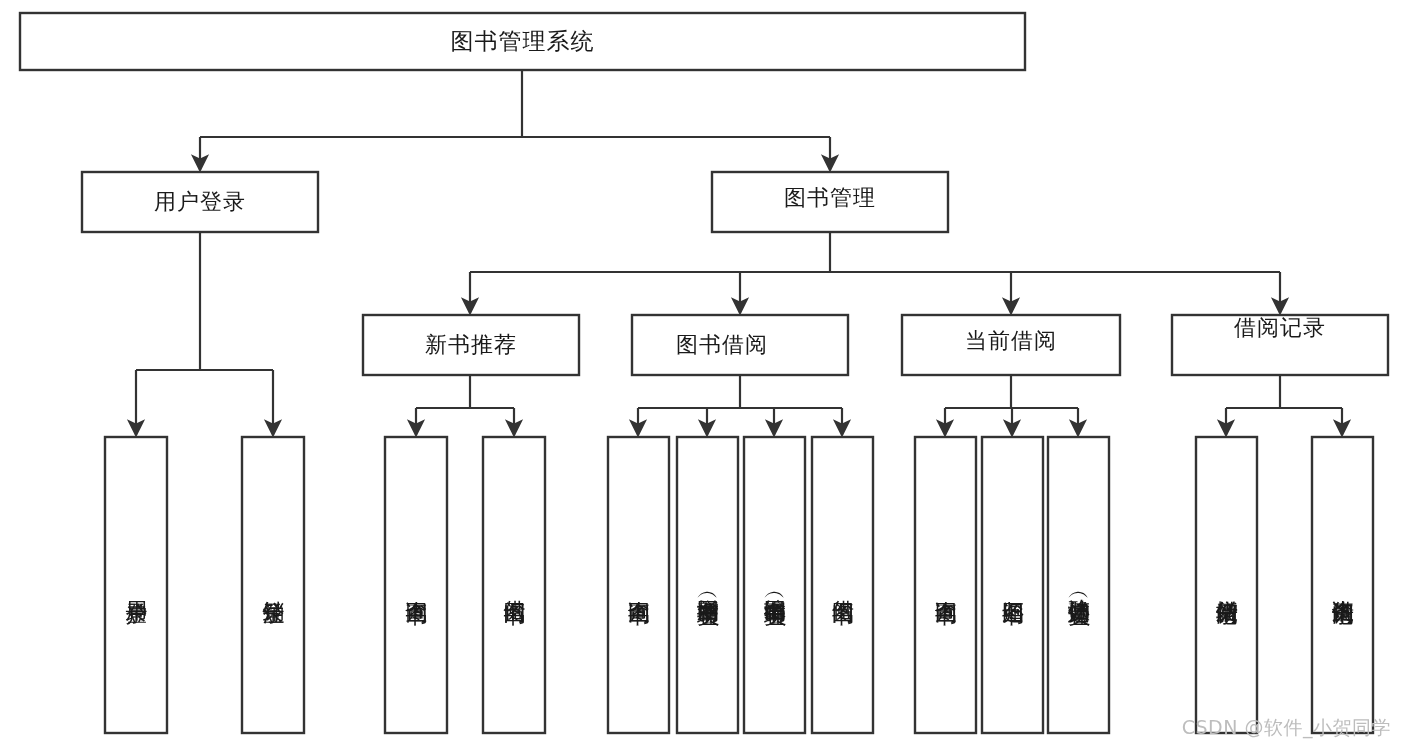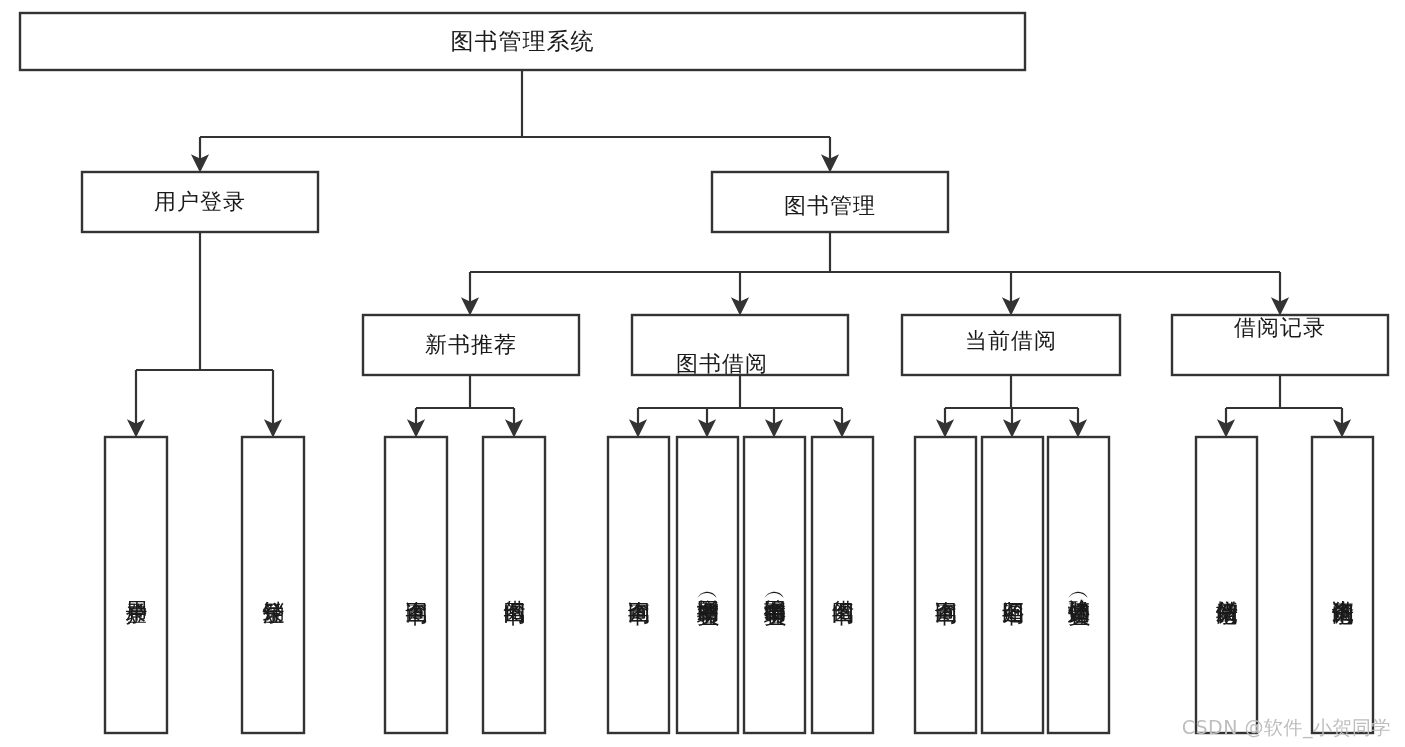--- a/index.html
+++ b/index.html
@@ -181,29 +181,29 @@
   </svg>
 
   <div class="htext-wrap" style="left:20px; top:13px; width:1005px; height:57px;">
     <span class="htext root">图书管理系统</span>
   </div>
 
   <div class="htext-wrap" style="left:82px; top:172px; width:236px; height:60px;">
     <span class="htext">用户登录</span>
   </div>
 
-  <div class="htext-wrap" style="left:712px; top:180px; width:236px; height:52px;">
+  <div class="htext-wrap" style="left:712px; top:172px; width:236px; height:52px;">
     <span class="htext">图书管理</span>
   </div>
 
   <div class="htext-wrap" style="left:363px; top:315px; width:216px; height:60px;">
     <span class="htext">新书推荐</span>
   </div>
 
-  <div class="htext-wrap" style="left:632px; top:334px; width:180px; height:60px;">
+  <div class="htext-wrap" style="left:632px; top:315px; width:180px; height:60px;">
     <span class="htext">图书借阅</span>
   </div>
 
   <div class="htext-wrap" style="left:902px; top:315px; width:218px; height:52px;">
     <span class="htext">当前借阅</span>
   </div>
 
   <div class="htext-wrap" style="left:1172px; top:298px; width:216px; height:60px;">
     <span class="htext">借阅记录</span>
   </div>

